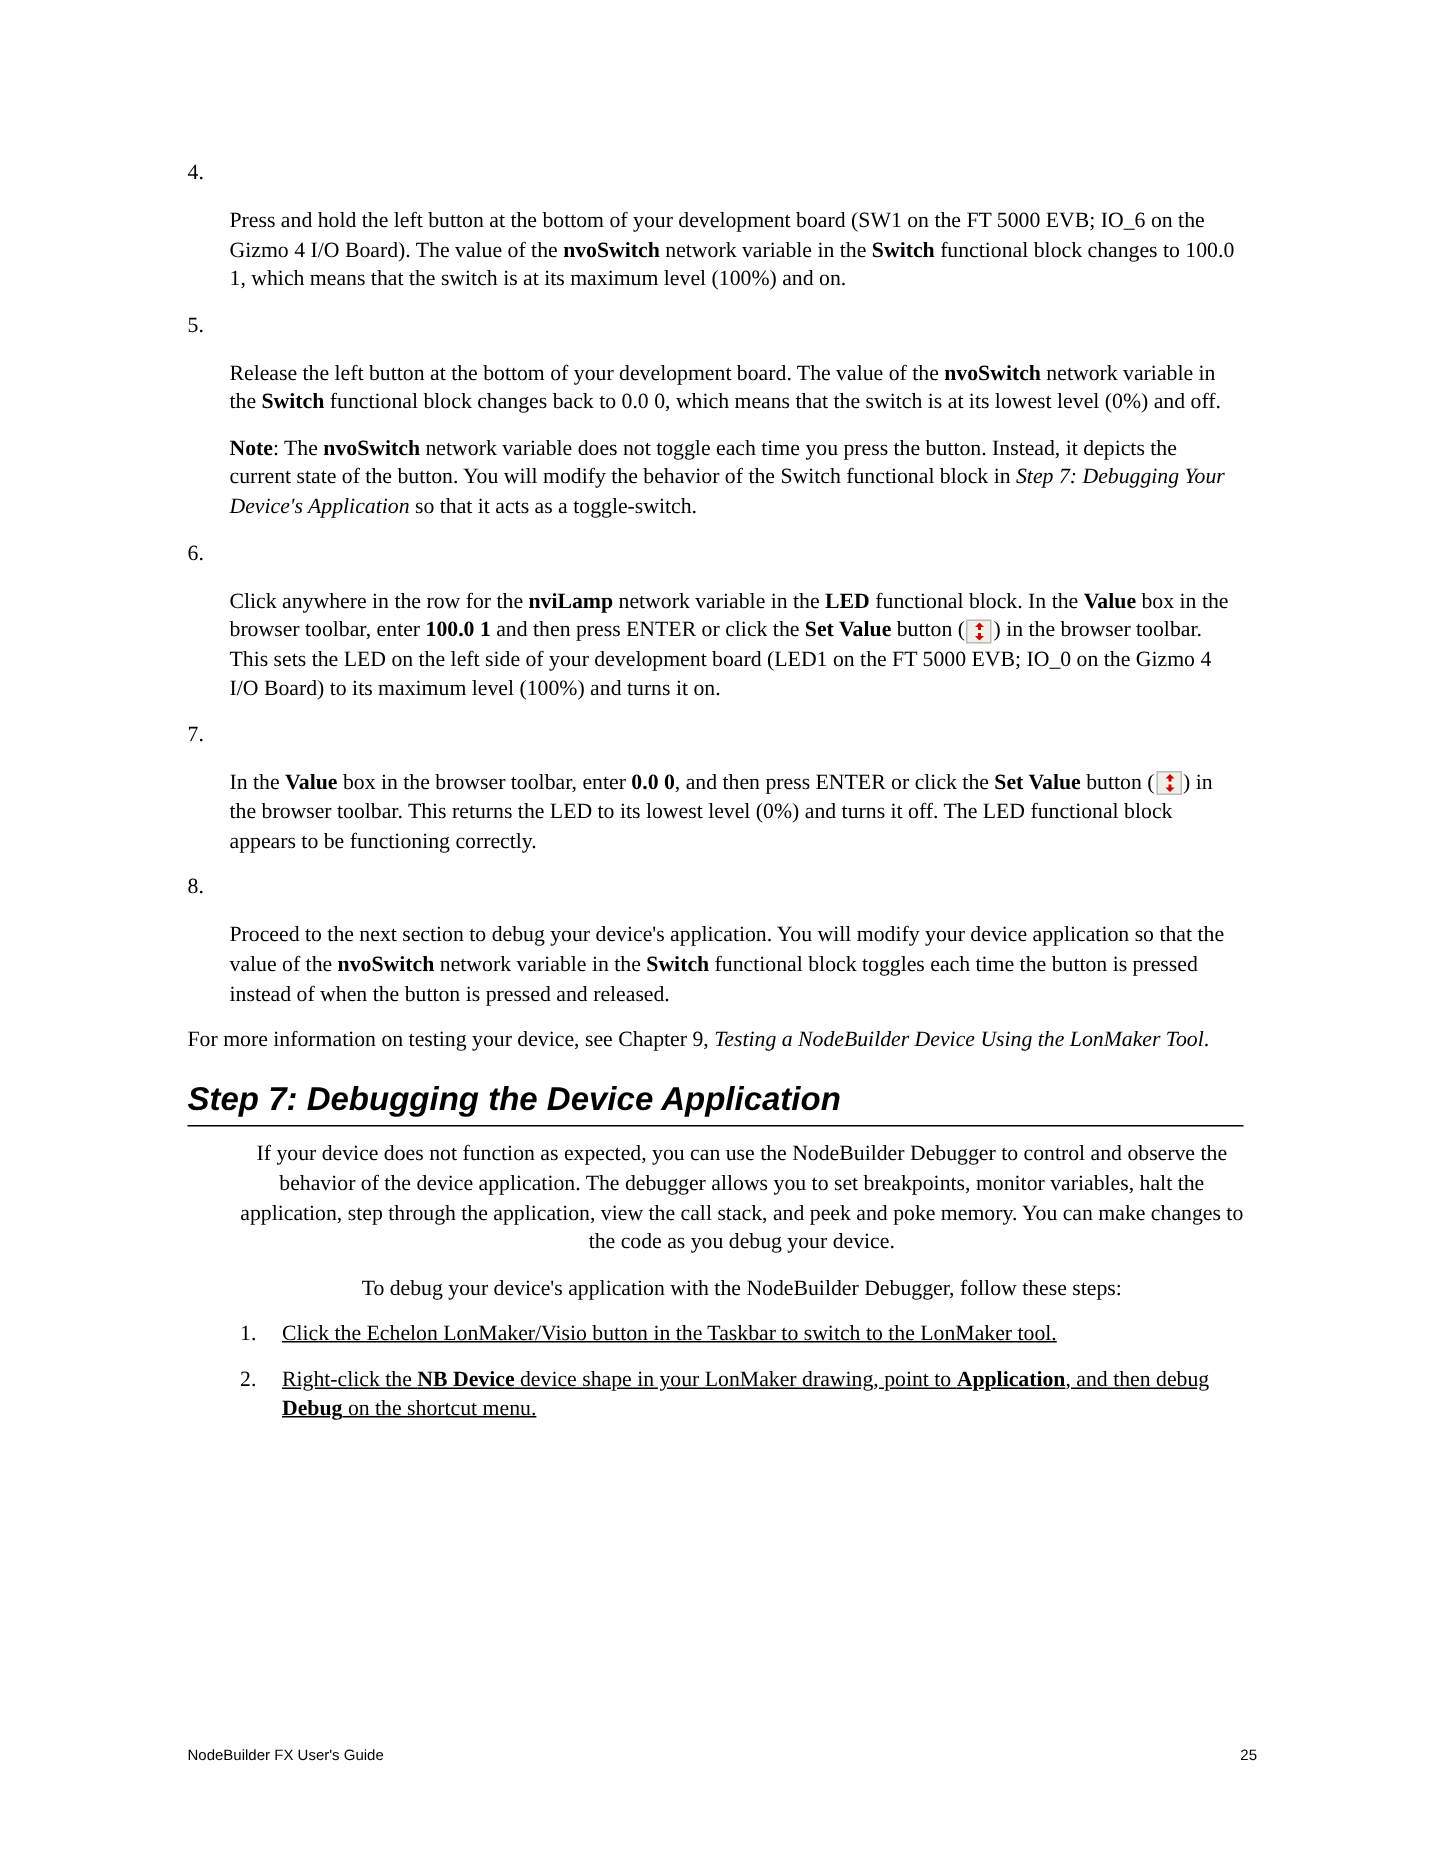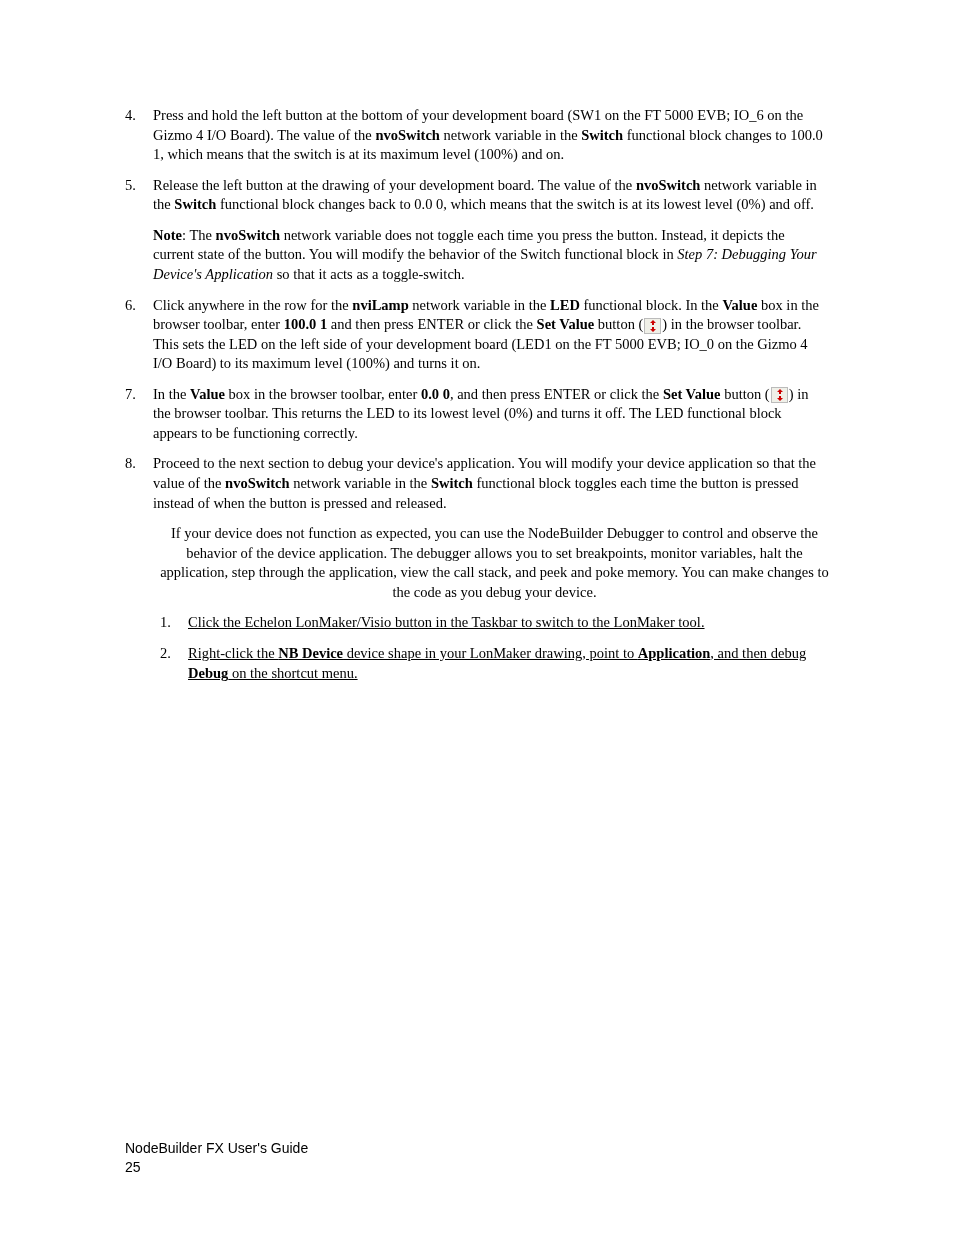--- a/index.html
+++ b/index.html
@@ -30,20 +30,21 @@
       display: flex;
       margin-bottom: 11px;
     }
     ol.main-list > li .num {
       width: 28px;
       flex-shrink: 0;
       text-align: left;
     }
     ol.main-list > li .body {
       flex: 1;
+      margin-top: 32px;
     }
     .body p {
       margin-bottom: 11px;
     }
     .body p:last-child {
       margin-bottom: 0;
     }
     .bold {
       font-weight: bold;
     }
@@ -106,42 +107,41 @@
       text-decoration: underline;
     }
     .footer {
       position: absolute;
       bottom: 58px;
       left: 125px;
       right: 116px;
       display: flex;
       justify-content: space-between;
       font-family: Arial, Helvetica, sans-serif;
-      font-size: 14px;
-      flex-direction: column;
+      font-size: 10px;
     }
   </style>
 </head>
 <body>
 
 <div class="content">
 
   <ol class="main-list" start="4">
 
     <li>
       <div class="num">4.</div>
       <div class="body">
         <p><span>Press and hold the left button at the bottom of your development board (SW1 on the FT 5000 EVB; IO_6 on the Gizmo 4 I/O Board).  The value of the </span><span class="bold">nvoSwitch</span><span> network variable in the </span><span class="bold">Switch</span><span> functional block changes to 100.0 1, which means that the switch is at its maximum level (100%) and on.</span></p>
       </div>
     </li>
 
     <li>
       <div class="num">5.</div>
       <div class="body">
-        <p><span>Release the left button at the drawing of your development board.  The value of the </span><span class="bold">nvoSwitch</span><span> network variable in the </span><span class="bold">Switch</span><span> functional block changes back to 0.0 0, which means that the switch is at its lowest level (0%) and off.</span></p>
+        <p><span>Release the left button at the bottom of your development board.  The value of the </span><span class="bold">nvoSwitch</span><span> network variable in the </span><span class="bold">Switch</span><span> functional block changes back to 0.0 0, which means that the switch is at its lowest level (0%) and off.</span></p>
         <p><span class="bold">Note</span><span>:  The </span><span class="bold">nvoSwitch</span><span> network variable does not toggle each time you press the button.  Instead, it depicts the current state of the button.  You will modify the behavior of the Switch functional block in </span><span class="italic">Step 7: Debugging Your Device's Application</span><span> so that it acts as a toggle-switch.</span></p>
       </div>
     </li>
 
     <li>
       <div class="num">6.</div>
       <div class="body">
         <p><span>Click anywhere in the row for the </span><span class="bold">nviLamp</span><span> network variable in the </span><span class="bold">LED</span><span> functional block.  In the </span><span class="bold">Value</span><span> box in the browser toolbar, enter </span><span class="bold">100.0 1</span><span> and then press ENTER or click the </span><span class="bold">Set Value</span><span> button (</span><span class="icon-wrap"><svg width="10" height="12" viewBox="0 0 10 12">
                 <path d="M5 0 L8 3 L6 3 L6 5 L4 5 L4 3 L2 3 Z M5 12 L2 9 L4 9 L4 7 L6 7 L6 9 L8 9 Z" fill="#c00"></path>
               </svg></span><span>) in the browser toolbar.  This sets the LED on the left side of your development board (LED1 on the FT 5000 EVB; IO_0 on the Gizmo 4 I/O Board) to its maximum level (100%) and turns it on.</span></p>
@@ -159,24 +159,27 @@
 
     <li>
       <div class="num">8.</div>
       <div class="body">
         <p><span>Proceed to the next section to debug your device's application.  You will modify your device application so that the value of the </span><span class="bold">nvoSwitch</span><span> network variable in the </span><span class="bold">Switch</span><span> functional block toggles each time the button is pressed instead of when the button is pressed and released.</span></p>
       </div>
     </li>
 
   </ol>
 
-
+  <p class="para-after-list" style="padding-left:0;"><span>For more information on testing your device, see Chapter 9, </span><span class="italic">Testing a NodeBuilder Device Using the LonMaker Tool</span><span>.</span></p>
+
+  <h2 class="section-heading">Step 7: Debugging the Device Application</h2>
 
   <div class="section-body">
     <p>If your device does not function as expected, you can use the NodeBuilder Debugger to control and observe the behavior of the device application.  The debugger allows you to set breakpoints, monitor variables, halt the application, step through the application, view the call stack, and peek and poke memory.  You can make changes to the code as you debug your device.</p>
+    <p>To debug your device's application with the NodeBuilder Debugger, follow these steps:</p>
 
     <ol class="sub-list">
       <li>
         <div class="num">1.</div>
         <div class="body">
           <p>Click the Echelon LonMaker/Visio button in the Taskbar to switch to the LonMaker tool.</p>
         </div>
       </li>
       <li>
         <div class="num">2.</div>

